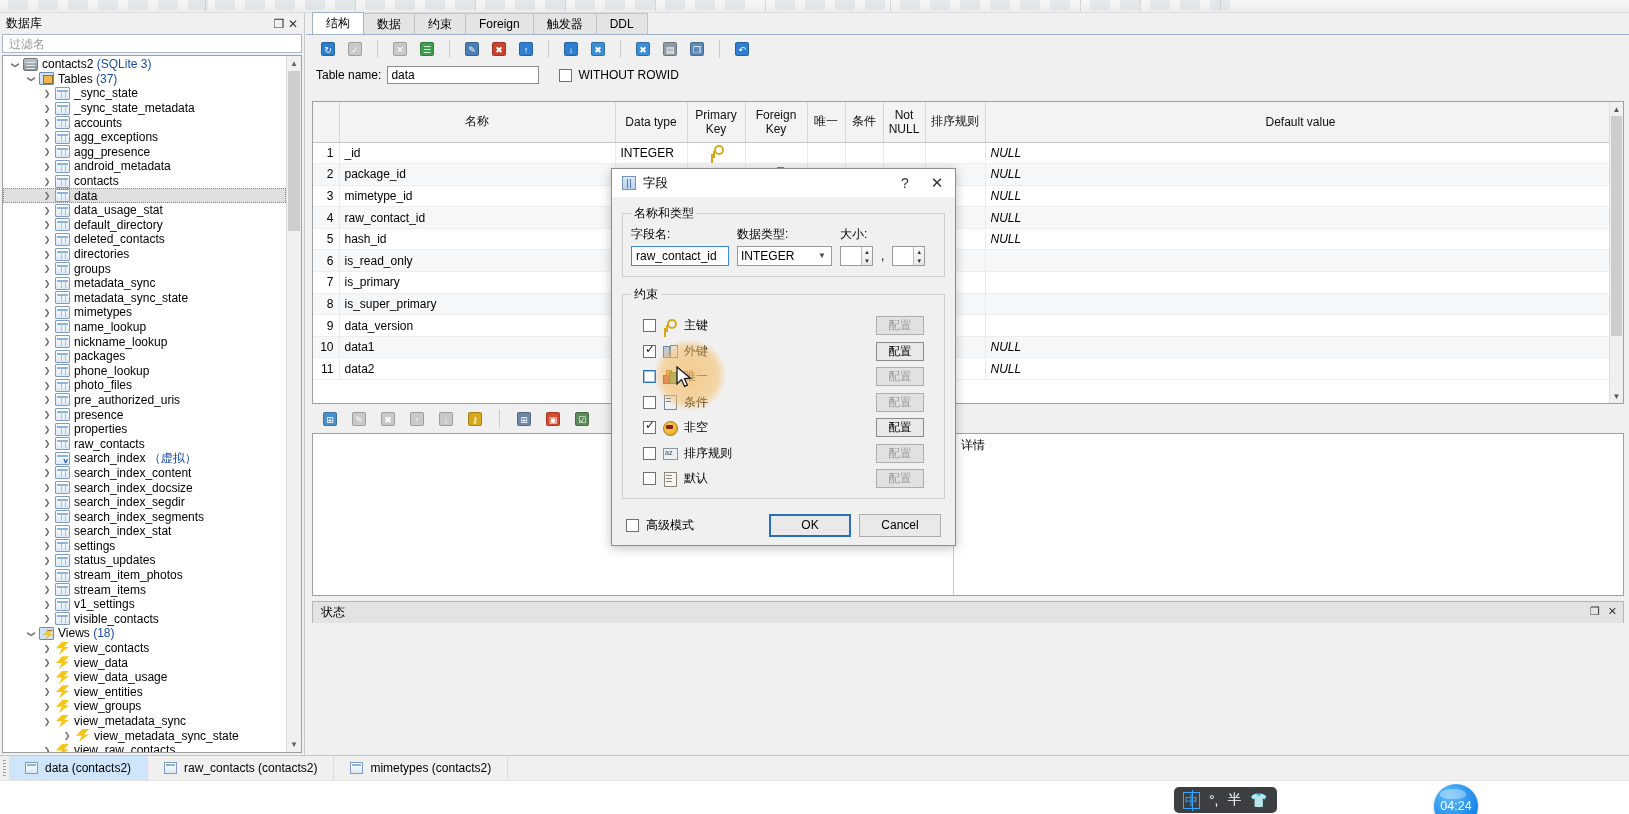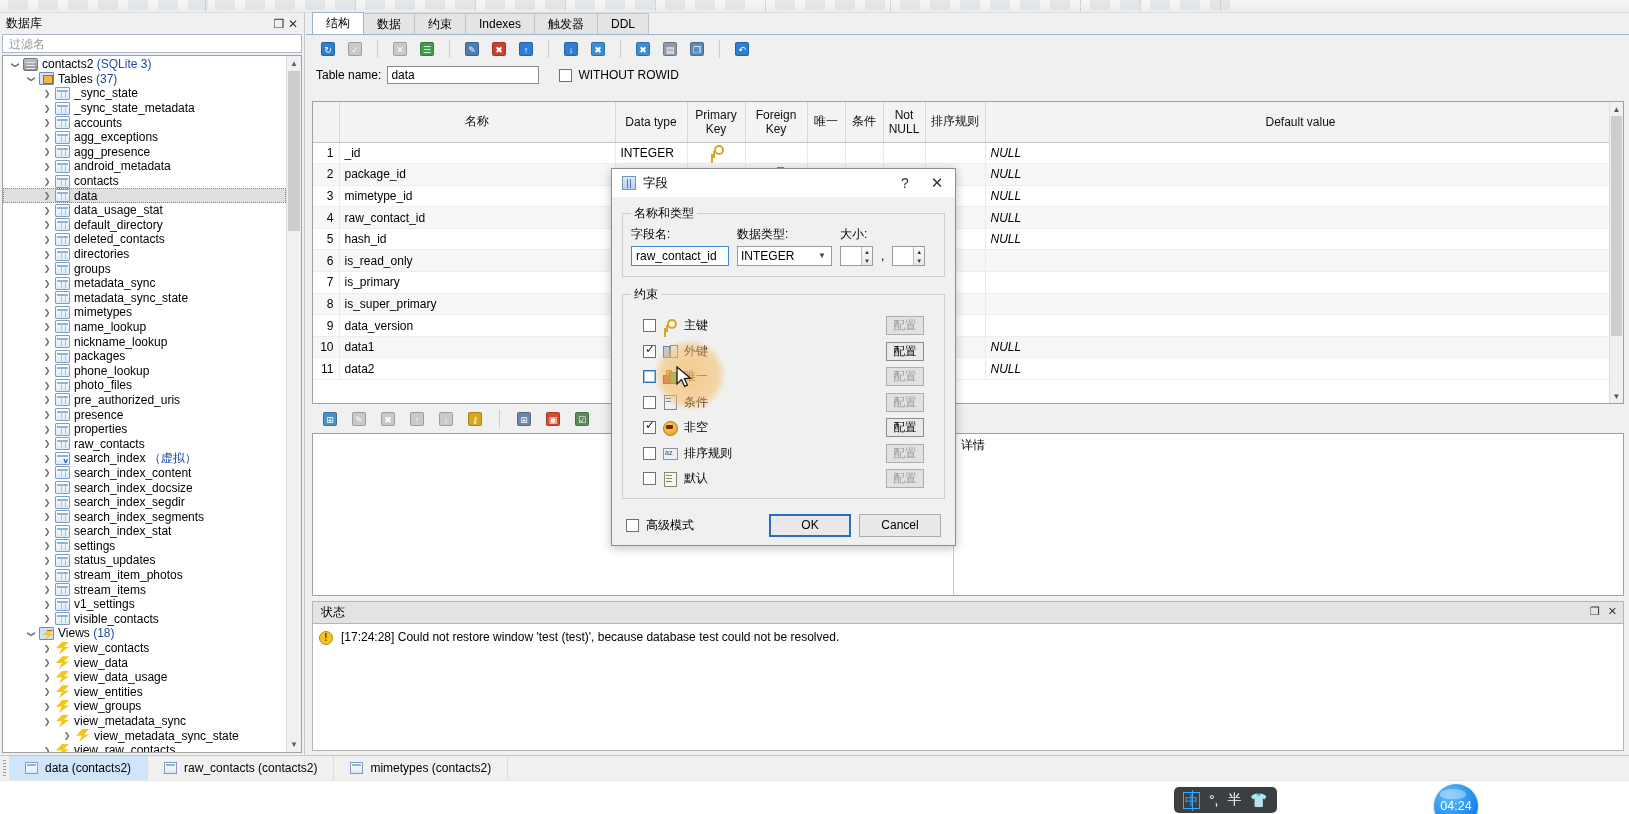--- a/index.html
+++ b/index.html
@@ -228,21 +228,21 @@
   .comma { font-size:12px; padding-bottom:3px;}
 
   .cons-list { padding:6px 2px 2px 12px; }
   .cons-row { display:flex; align-items:center; height:25.5px; gap:7px; }
   .cons-row .ck { width:13px;height:13px;border:1px solid #707070;background:#fff;position:relative;flex:0 0 13px;}
   .cons-row .ck.on::after{content:"\2713";position:absolute;left:1px;top:-4px;font-size:12px;color:#1a1a1a;}
   .cons-row .ck.focus{ border-color:#2a6fbb; box-shadow:0 0 0 1px #9fc4e8 inset;}
   .cons-row .ci { width:14px;height:14px;flex:0 0 14px; position:relative;}
   .cons-row .cl { font-size:12px; flex:1;}
   .cfgbtn {
-    width:38px; height:19px; font-size:11.5px; border:1px solid #adadad;
+    width:48px; height:19px; font-size:11.5px; border:1px solid #adadad;
     background:#e1e1e1; color:#9b9b9b; display:flex;align-items:center;justify-content:center; margin-right:10px;
   }
   .cfgbtn.en { color:#000; background:#e9e9e9; border-color:#8c8c8c; }
 
   
   .i-pk::before{content:"";position:absolute;left:4px;top:0;width:6px;height:6px;border:2px solid #d6a81b;border-radius:50%;}
   .i-pk::after{content:"";position:absolute;left:3px;top:6px;width:2px;height:7px;background:#d6a81b;box-shadow:-2px 3px 0 #d6a81b,-2px 5px 0 #d6a81b;}
   .i-fk::before{content:"";position:absolute;left:0;top:2px;width:5px;height:10px;background:#b9c9dc;border:1px solid #6d87a5;}
   .i-fk::after{content:"";position:absolute;left:7px;top:1px;width:6px;height:11px;background:#e4eef7;border:1px solid #6d87a5;}
   .i-uq::before{content:"";position:absolute;left:0;top:5px;width:6px;height:7px;background:#d64b2f;border:1px solid #8e2c17;}
@@ -619,21 +619,21 @@
       </div>
     </div>
   </div>
 
   <div class="main">
 
     <div class="tabbar" id="tabbar">
         <div class="tab active">结构</div>
         <div class="tab">数据</div>
         <div class="tab">约束</div>
-        <div class="tab">Indexes</div>
+        <div class="tab">Foreign</div>
         <div class="tab">触发器</div>
         <div class="tab">DDL</div>
       </div>
 
     <div class="tbar2" id="structtb">
         <div class="tb">
           <span class="sq" style="background: rgb(47, 127, 209); border: 1px solid rgba(0, 0, 0, 0.22); color: rgb(255, 255, 255); font-size: 9px; text-align: center; line-height: 14px;">↻</span>
         </div>
         <div class="tb">
           <span class="sq" style="background: rgb(201, 201, 201); border: 1px solid rgba(0, 0, 0, 0.22); color: rgb(255, 255, 255); font-size: 9px; text-align: center; line-height: 14px;">✓</span>
@@ -881,26 +881,20 @@
       <div class="detail-label">详情</div>
     </div>
 
     <div class="statuswrap">
       <div class="status-title">
         <span>状态</span>
         <span class="dockbtns">
           <span>❐</span>
           <span>✕</span>
         </span>
-      </div>
-      <div class="status-body">
-        <div class="status-row">
-          <span class="warn-ico"></span>
-          <span>[17:24:28] Could not restore window 'test (test)', because database test could not be resolved.</span>
-        </div>
       </div>
     </div>
   </div>
 
   <div class="dlg">
     <div class="dlg-tb">
       <span class="dico"></span>
       <span class="dtitle">字段</span>
       <span class="dbtn">?</span>
       <span class="dbtn x">✕</span>

